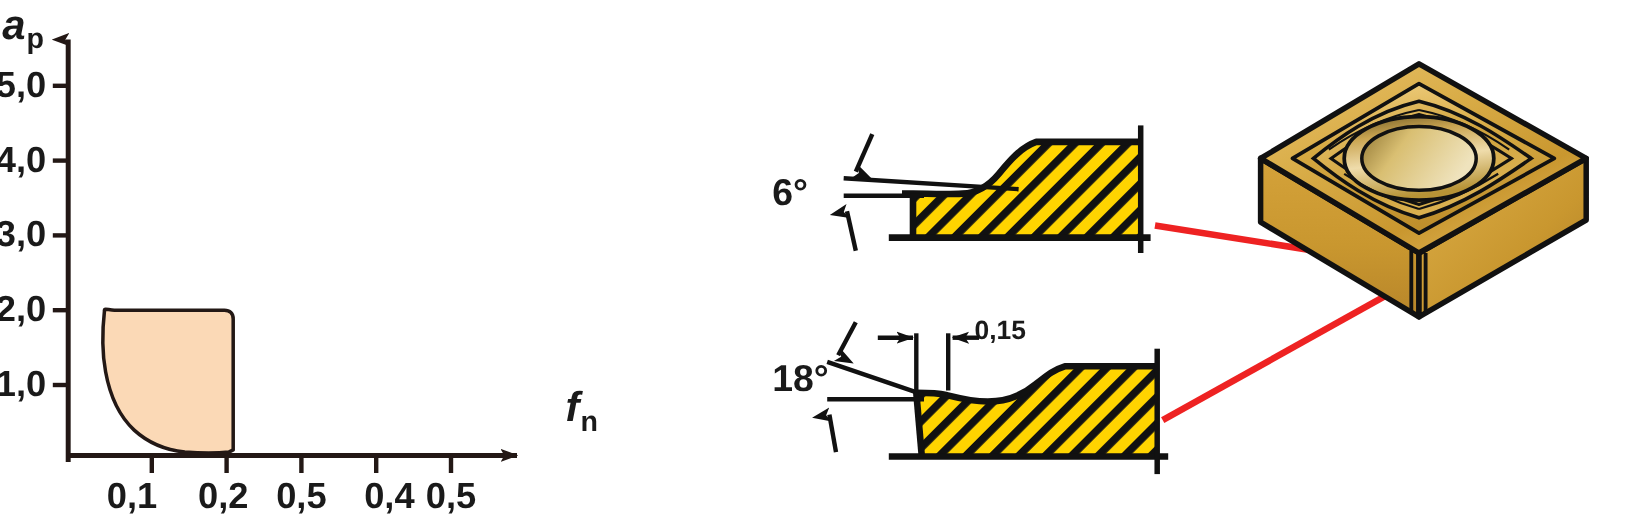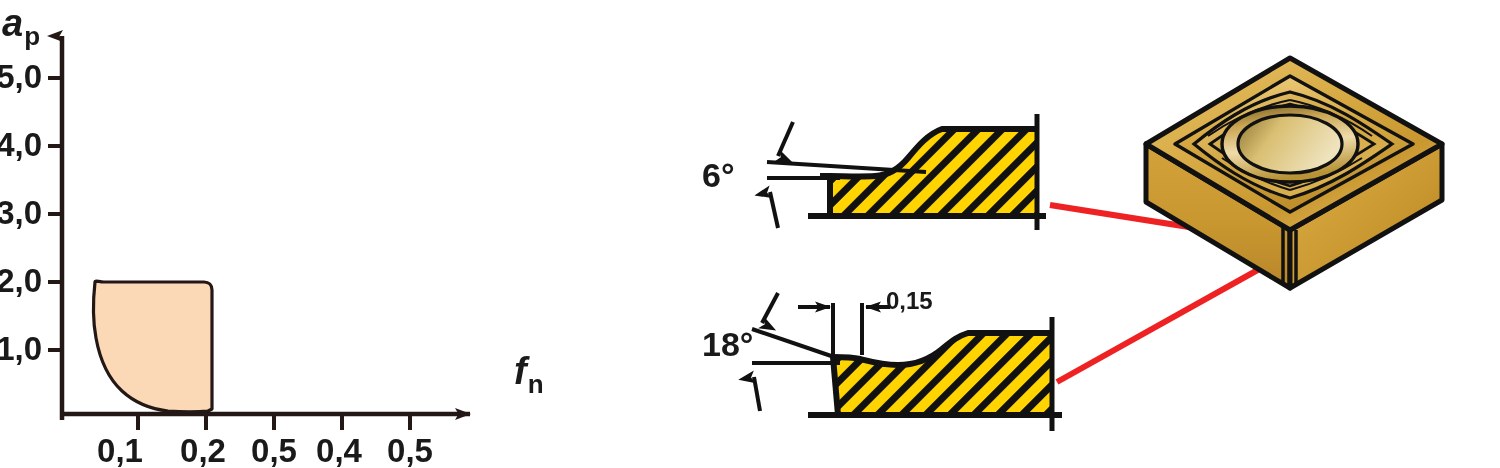--- a/index.html
+++ b/index.html
@@ -147,21 +147,21 @@
 
     <div class="tick-label ylab" style="left:-6px; top:60px;  width:48px;">5,0</div>
     <div class="tick-label ylab" style="left:-6px; top:128px; width:48px;">4,0</div>
     <div class="tick-label ylab" style="left:-6px; top:196px; width:48px;">3,0</div>
     <div class="tick-label ylab" style="left:-6px; top:264px; width:48px;">2,0</div>
     <div class="tick-label ylab" style="left:-6px; top:332px; width:48px;">1,0</div>
 
     <div class="tick-label xlab" style="left:85px; top:434px; width:70px;">0,1</div>
     <div class="tick-label xlab" style="left:168px; top:434px; width:70px;">0,2</div>
     <div class="tick-label xlab" style="left:239px; top:434px; width:70px;">0,5</div>
-    <div class="tick-label xlab" style="left:304px; top:434px; width:70px;">0,4</div>
+    <div class="tick-label xlab" style="left:319px; top:434px; width:70px;">0,4</div>
     <div class="tick-label xlab" style="left:375px; top:434px; width:70px;">0,5</div>
   </div>
 
   <svg width="0" height="0" style="position:absolute;left:0;top:0;" aria-hidden="true">
     <defs>
       <pattern id="hatch" width="17" height="17" patternUnits="userSpaceOnUse" patternTransform="rotate(45)">
         <rect width="17" height="17" fill="#ffd400"></rect>
         <rect width="7" height="17" fill="#111111"></rect>
       </pattern>
       <marker id="dimArrowR" markerWidth="16" markerHeight="12" refX="15" refY="6" orient="auto" markerUnits="userSpaceOnUse">

